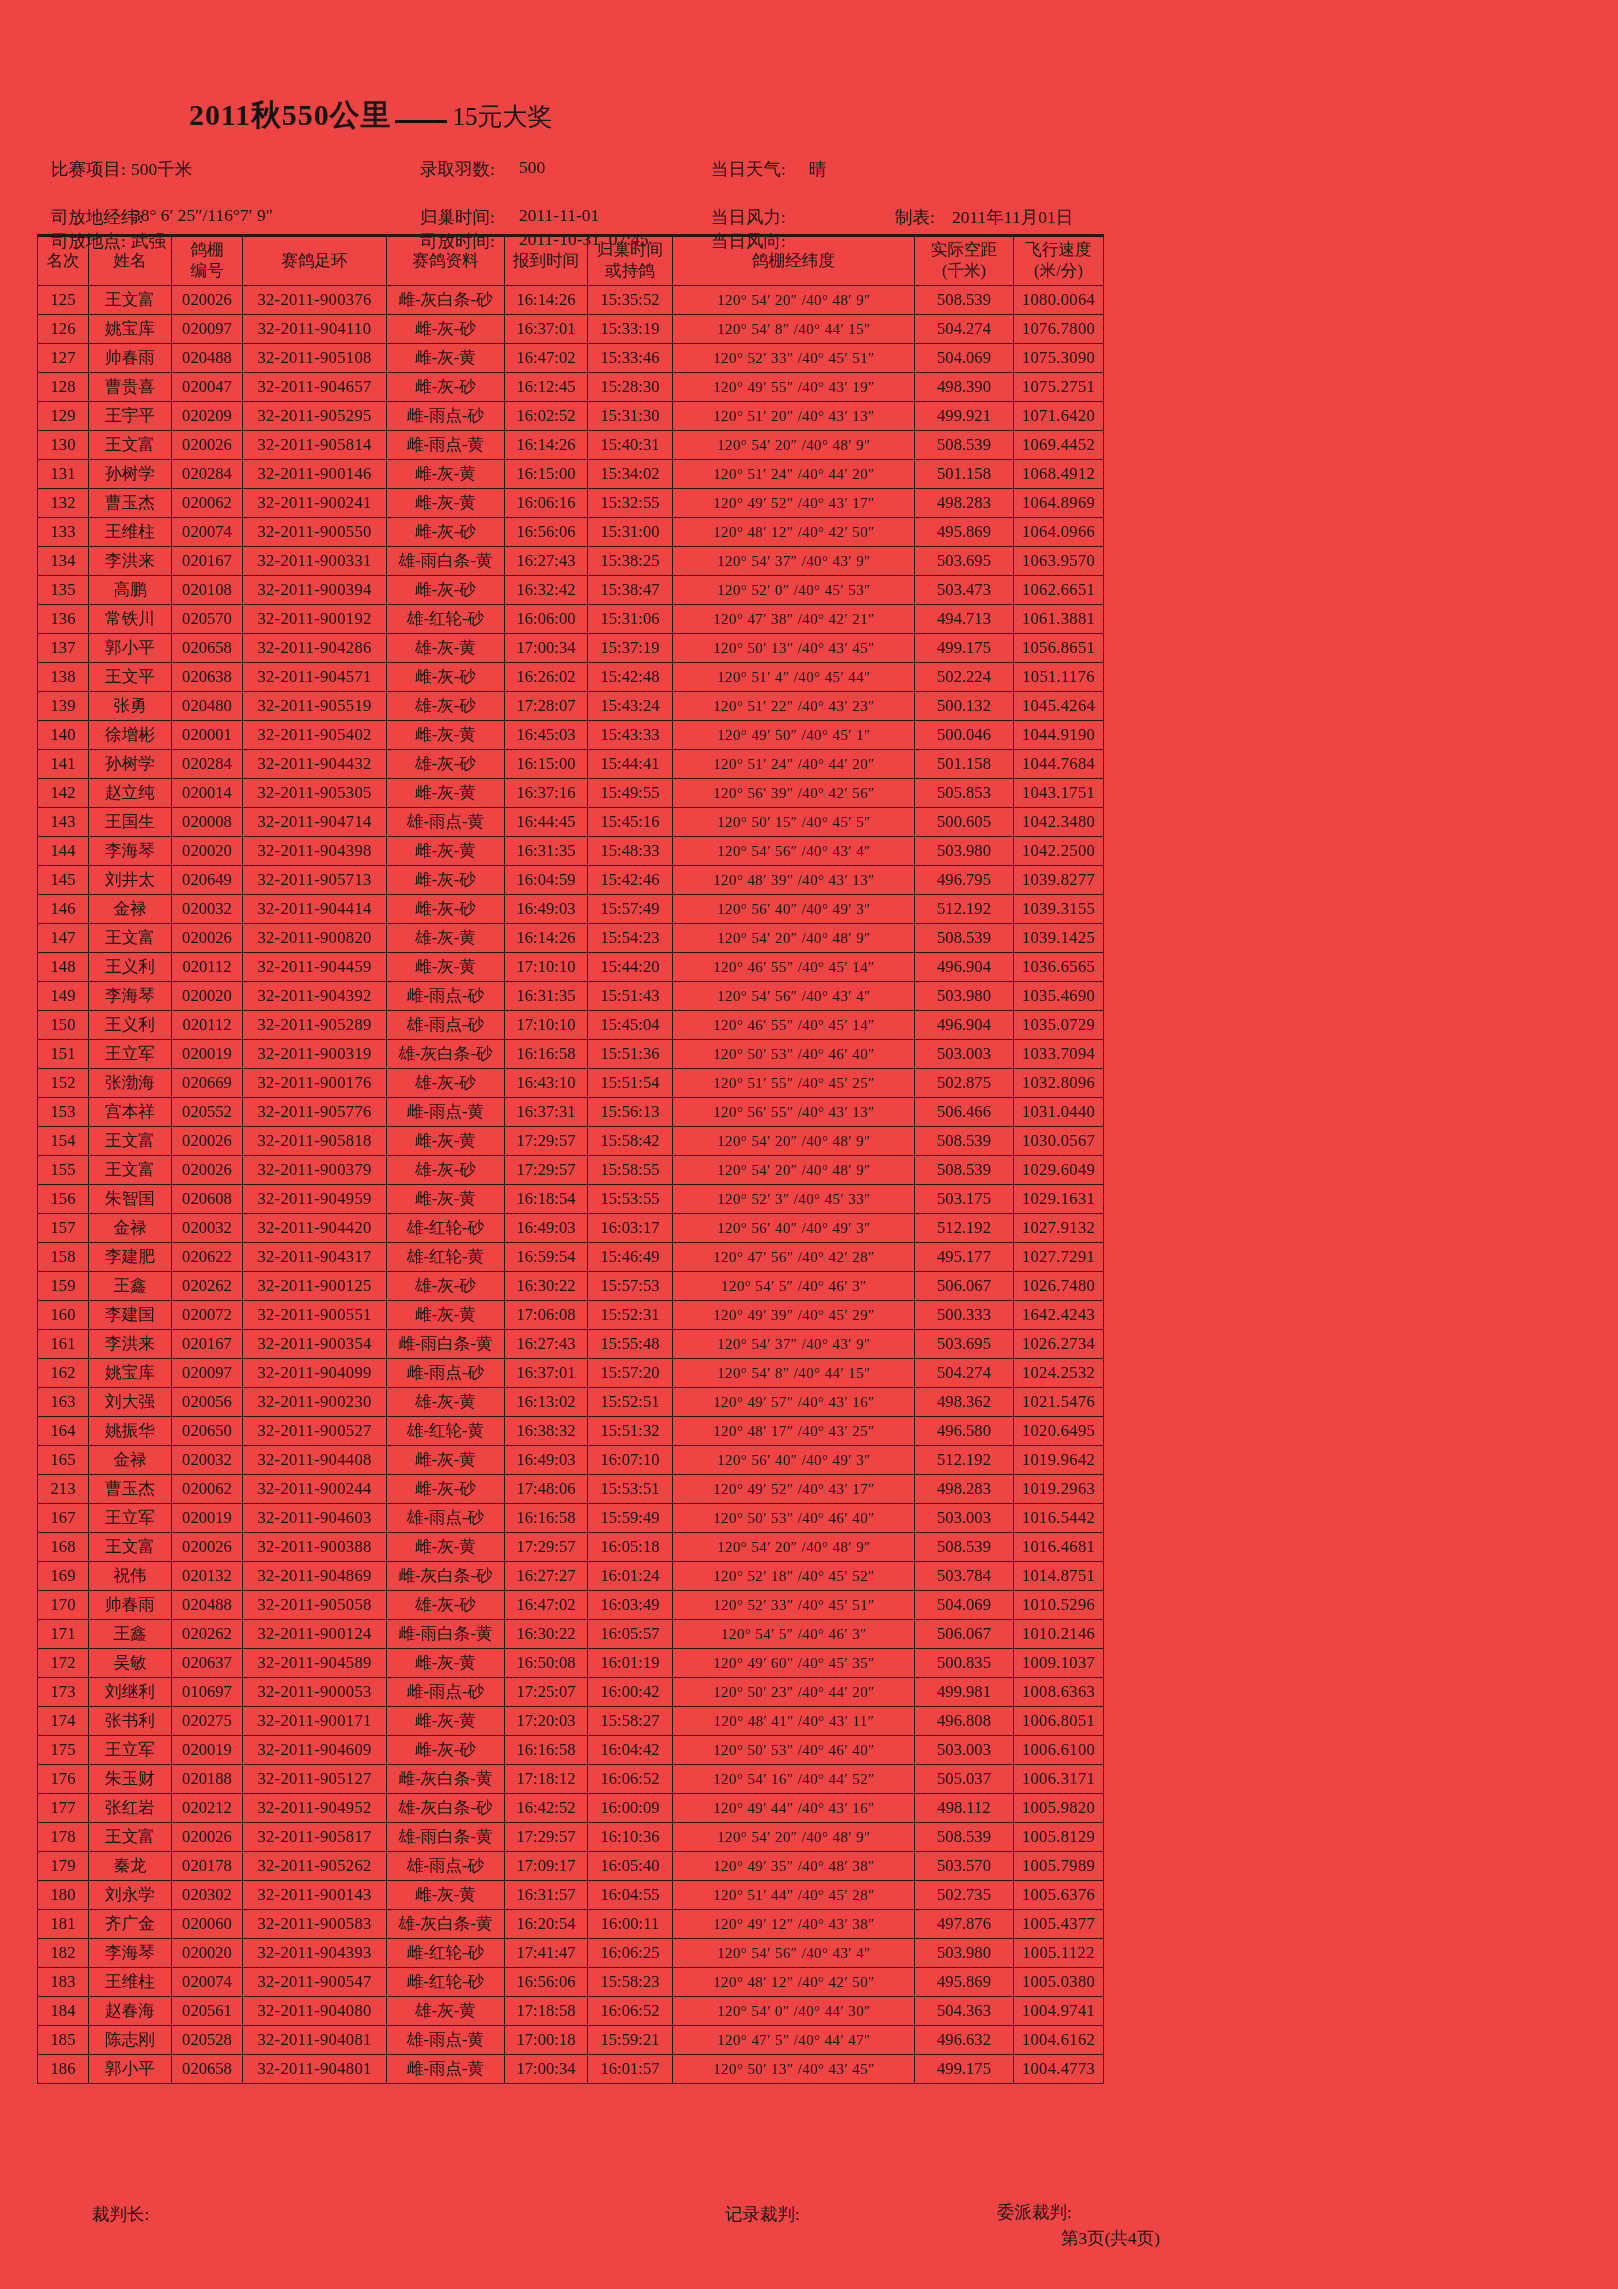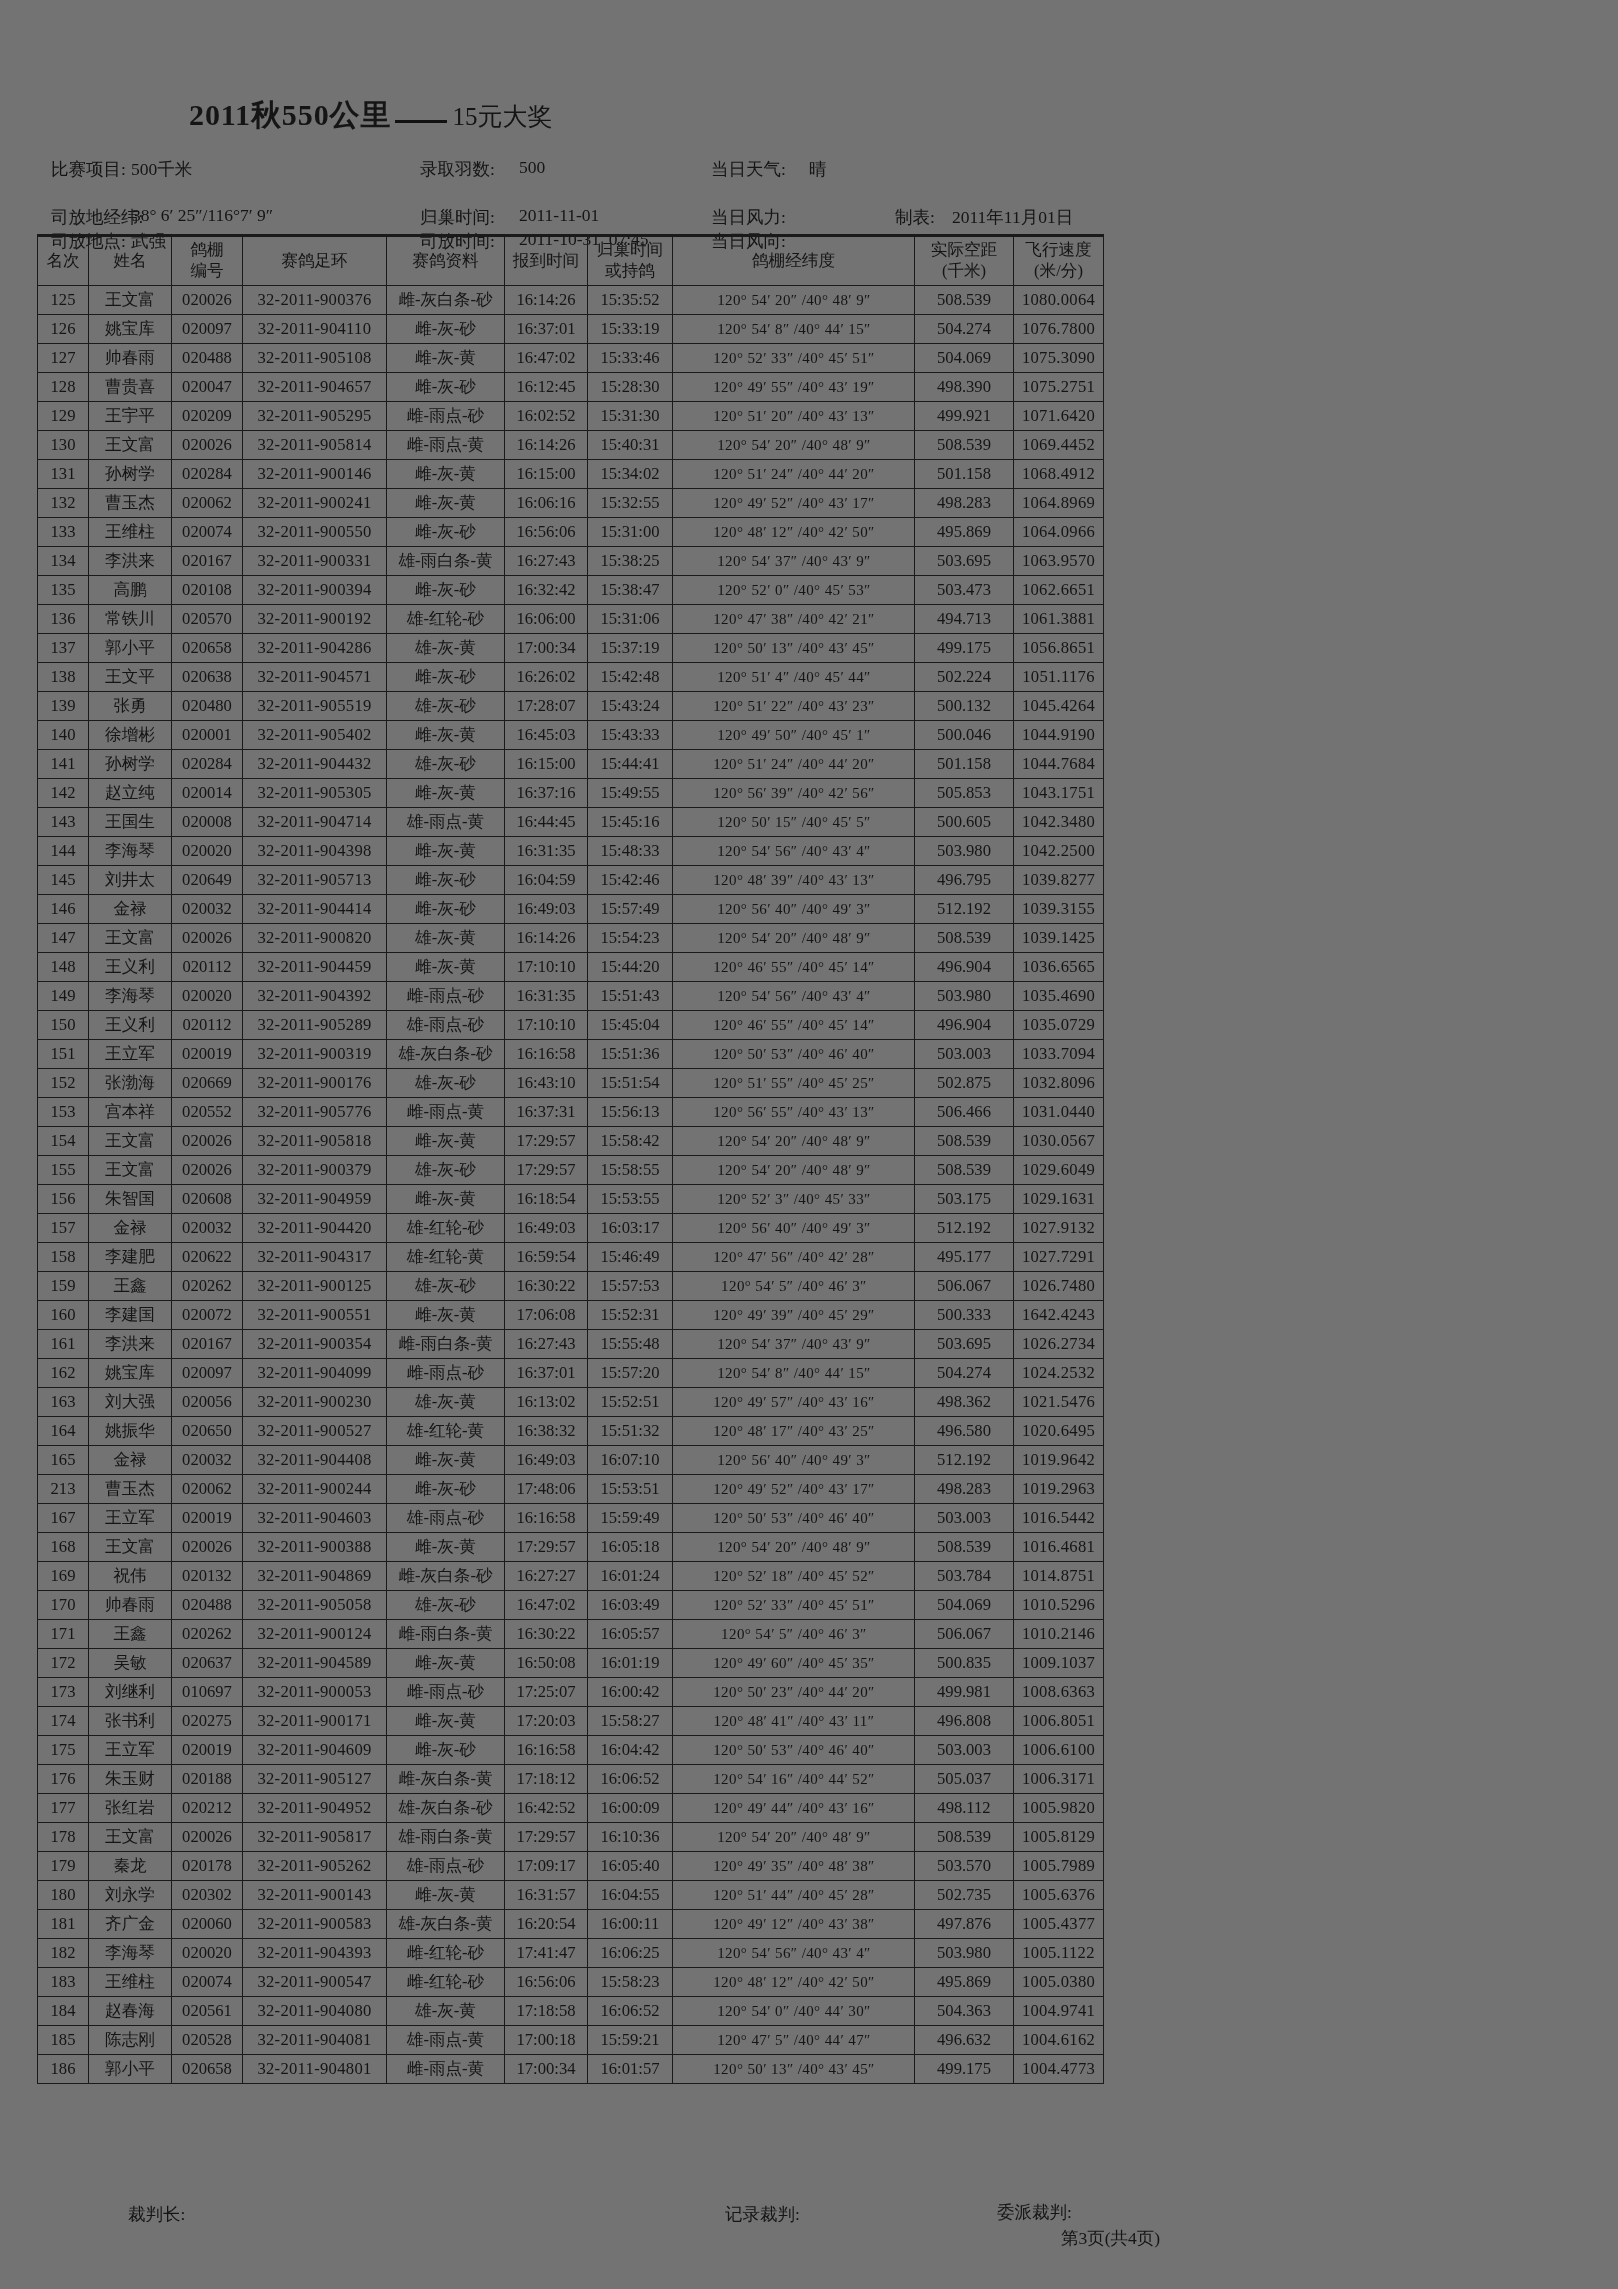--- a/index.html
+++ b/index.html
@@ -1,20 +1,20 @@
 <!DOCTYPE html>
 <html style="font-size:14.8px"><head>
 <meta charset="utf-8">
 <style>
   * { margin:0; padding:0; box-sizing:border-box; }
   html,body { background:#e8e8e4; }
   body { font-family:"Liberation Serif","DejaVu Serif",serif; color:#151515; }
   .page {
     position:relative; width:1619px; height:2290px;
-    background:#737373; overflow:hidden;
+    background:#ef4444; overflow:hidden;
     font-family:"Liberation Serif","DejaVu Serif",serif;
   }
   
   .doc-title { position:absolute; left:189px; top:95px; white-space:nowrap; }
   .doc-title .t-main { font-size:30px; font-weight:bold; letter-spacing:0.9px; }
   .t-underline { display:inline-block; width:52px; height:3.7px; background:#111; vertical-align:baseline; margin:0 5.5px 1.8px 3.7px; }
   .doc-title .t-sub { font-size:25px; font-weight:normal; }
   
   .info { position:absolute; left:0; top:0; width:100%; font-size:17.5px; }
   .info span { position:absolute; white-space:pre;text-align:center; }
@@ -34,21 +34,21 @@
     border:1.8px solid #1a1a1a; text-align:center; vertical-align:middle;
     overflow:hidden; white-space:nowrap;
   }
   table.results { border-top:3.7px solid #1a1a1a; }
   table.results th { height:50px; font-weight:normal; white-space:pre-line; line-height:1.25; font-size:16.6px; }
   table.results td { height:29px; }
   td.c7 { text-align:left; font-size:15px; letter-spacing:0.4px; padding-left:0.9px; }
   td.c3, td.c9 { letter-spacing:0.3px; }
   
   .footer span { position:absolute; font-size:17.5px; white-space:nowrap; }
-  .f-chief  { left:92px;  top:2202px;margin-left:36px; }
+  .f-chief  { left:92px;  top:2202px; }
   .f-record { left:725px;  top:2202px; }
   .f-assign { left:997px; top:2200px; }
   .f-page   { left:1061px; top:2226px; font-size:18.5px; }
 </style>
 </head>
 <body>
 
 <div class="page">
 
   <div class="doc-title">

